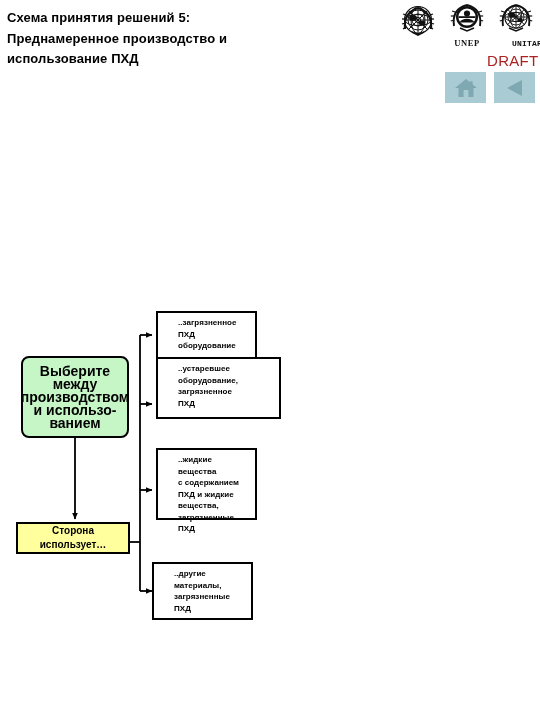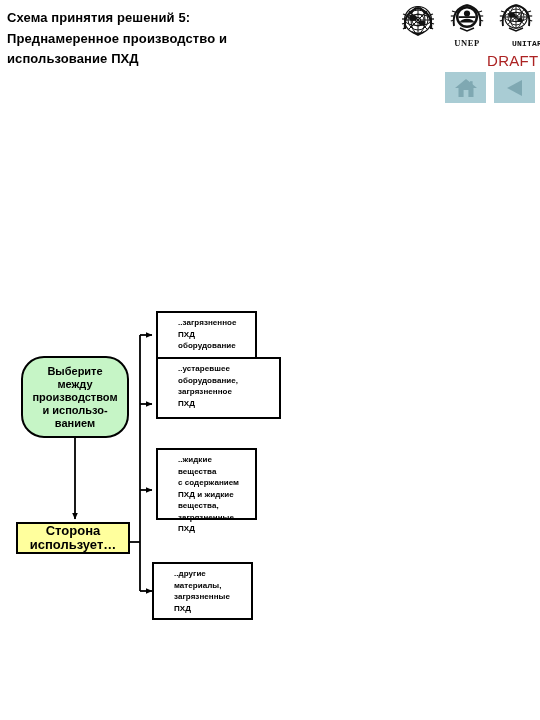--- a/index.html
+++ b/index.html
@@ -104,35 +104,35 @@
     justify-content: center;
     text-align: center;
   }
 
   #node-choose {
     left: 21px;
     top: 356px;
     width: 108px;
     height: 82px;
     background: #C6F5C6;
-    border-radius: 23px;
-    font-size: 11px;
+    border-radius: 8px;
+    font-size: 14px;
     font-weight: bold;
     line-height: 13px;
     padding: 2px 3px;
     white-space: pre-line;
   }
 
   #node-party {
     left: 16px;
     top: 522px;
     width: 114px;
     height: 32px;
     background: #FFFF9D;
-    font-size: 13px;
+    font-size: 10px;
     font-weight: bold;
     line-height: 14px;
     padding: 1px 2px;
     white-space: pre-line;
   }
 
   .option-box {
     position: absolute;
     box-sizing: border-box;
     border: 2px solid #000;

